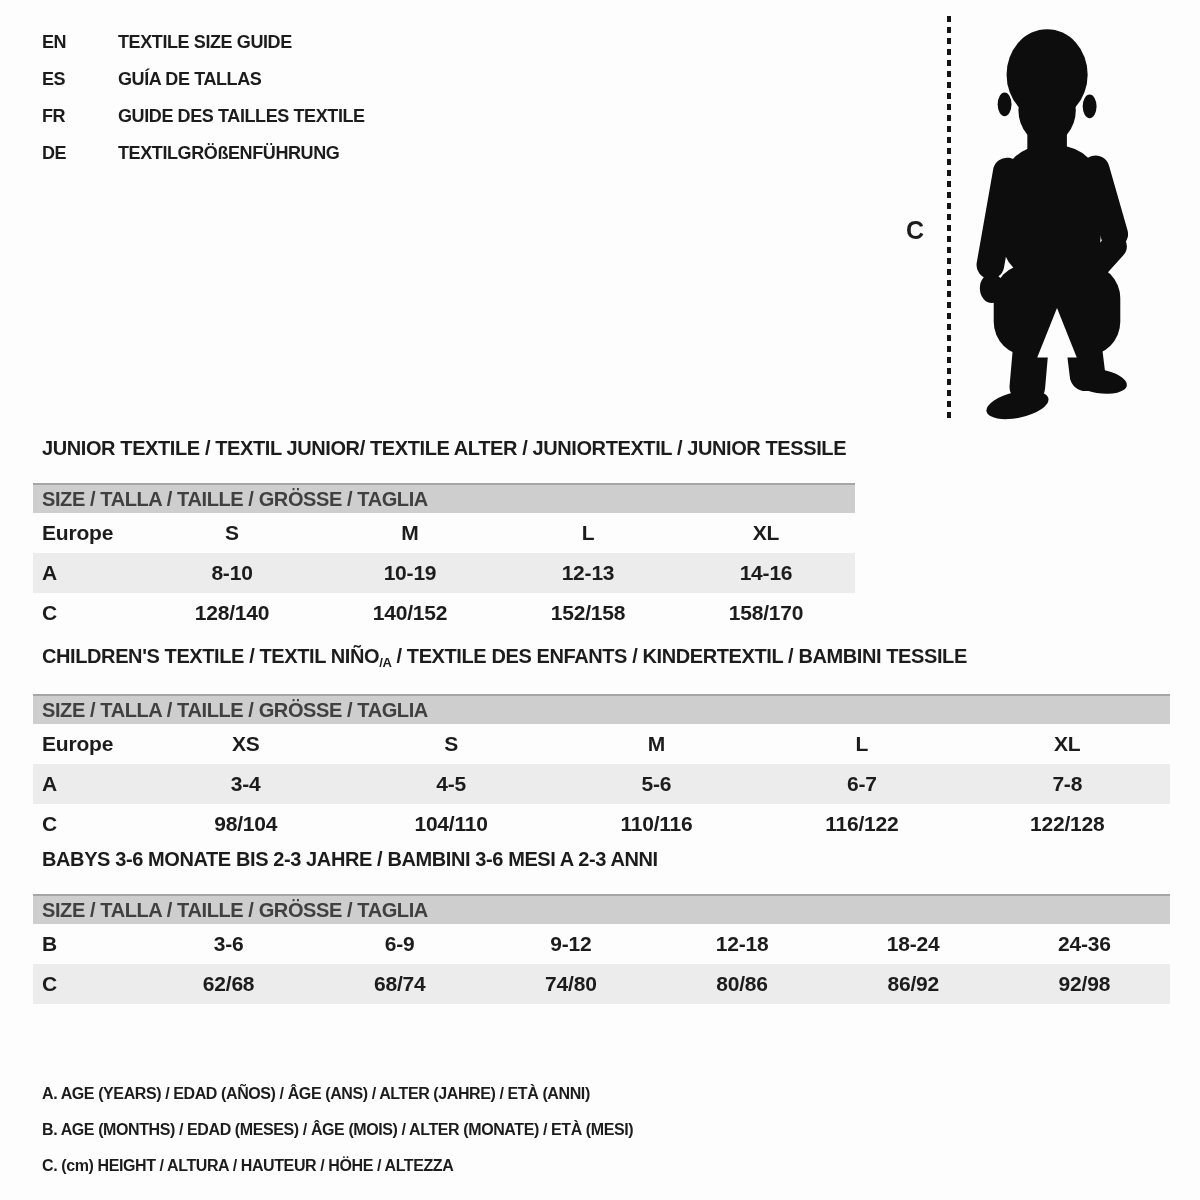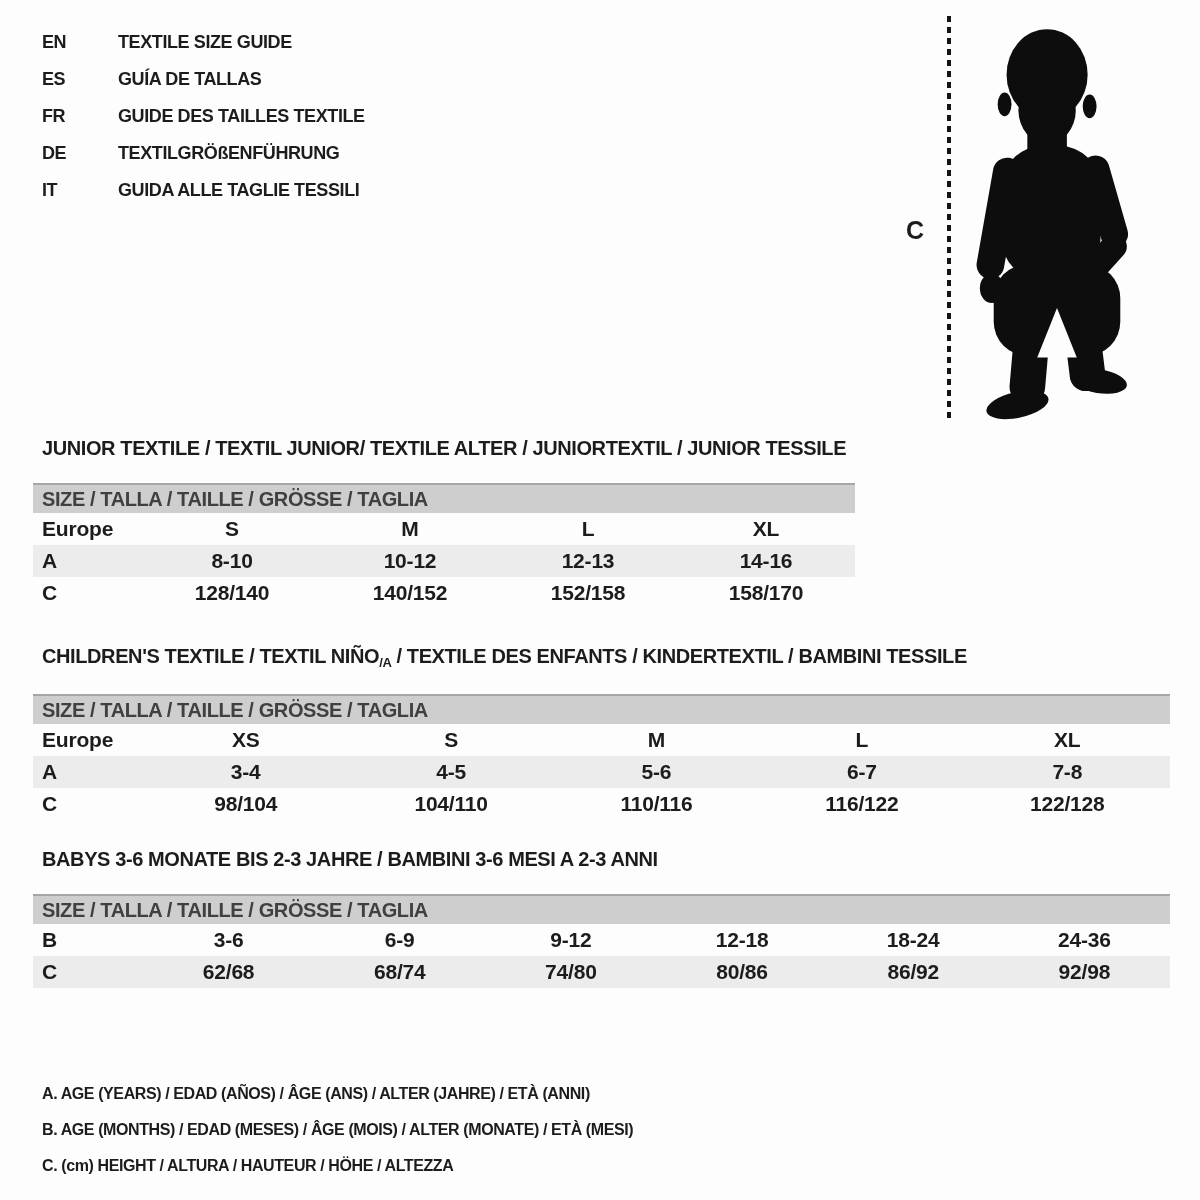--- a/index.html
+++ b/index.html
@@ -27,21 +27,21 @@
   .section { position:absolute; left:33px; }
   .section.junior   { top:432px; width:822px; }
   .section.children { top:640px; width:1137px; }
   .section.babies   { top:843px; width:1137px; }
   .sec-title { font-size:20px; line-height:32px; letter-spacing:-0.4px; padding-left:9px; white-space:nowrap; }
   .sec-title .sub { font-size:13px; position:relative; top:4px; }
   .bar { margin-top:19px; height:30px; background:#cecece; border-top:2px solid #a6a6a6;
     display:flex; align-items:center; padding-left:9px;
     font-size:20px; color:#404040; letter-spacing:-0.4px; }
   table { width:100%; border-collapse:collapse; table-layout:fixed; }
-  td { font-size:21px; font-weight:bold; height:32px; text-align:center;
+  td { font-size:21px; font-weight:bold; height:40px; text-align:center;
     letter-spacing:-0.2px; overflow:hidden; white-space:nowrap; }
   td.label { text-align:left; padding-left:9px; }
   tbody tr:nth-child(2) { background:#ececec; }
   col.labelcol { width:110px; }
 
   
   .footnotes { position:absolute; left:42px; top:1076px; }
   .footnote { font-size:16px; line-height:36px; letter-spacing:-0.4px; white-space:nowrap; }
 </style>
 </head>
@@ -58,24 +58,20 @@
         <span class="legend-code">ES</span>
         <span class="legend-text">GUÍA DE TALLAS</span>
       </div>
       <div class="legend-row">
         <span class="legend-code">FR</span>
         <span class="legend-text">GUIDE DES TAILLES TEXTILE</span>
       </div>
       <div class="legend-row">
         <span class="legend-code">DE</span>
         <span class="legend-text">TEXTILGRÖßENFÜHRUNG</span>
-      </div>
-      <div class="legend-row">
-        <span class="legend-code">IT</span>
-        <span class="legend-text">GUIDA ALLE TAGLIE TESSILI</span>
       </div>
     </div>
 
   <div class="measure-line"></div>
   <div class="measure-label">C</div>
 
   <svg class="silhouette" width="178" height="398" viewBox="0 0 180 400" aria-hidden="true">
     <g fill="#0d0d0d">
 
       <ellipse cx="80" cy="52" rx="41" ry="46"></ellipse>
@@ -123,21 +119,21 @@
             <tr>
               <td class="label">Europe</td>
               <td>S</td>
               <td>M</td>
               <td>L</td>
               <td>XL</td>
             </tr>
             <tr>
               <td class="label">A</td>
               <td>8-10</td>
-              <td>10-12</td>
+              <td>10-19</td>
               <td>12-13</td>
               <td>14-16</td>
             </tr>
             <tr>
               <td class="label">C</td>
               <td>128/140</td>
               <td>140/152</td>
               <td>152/158</td>
               <td>158/170</td>
             </tr>

